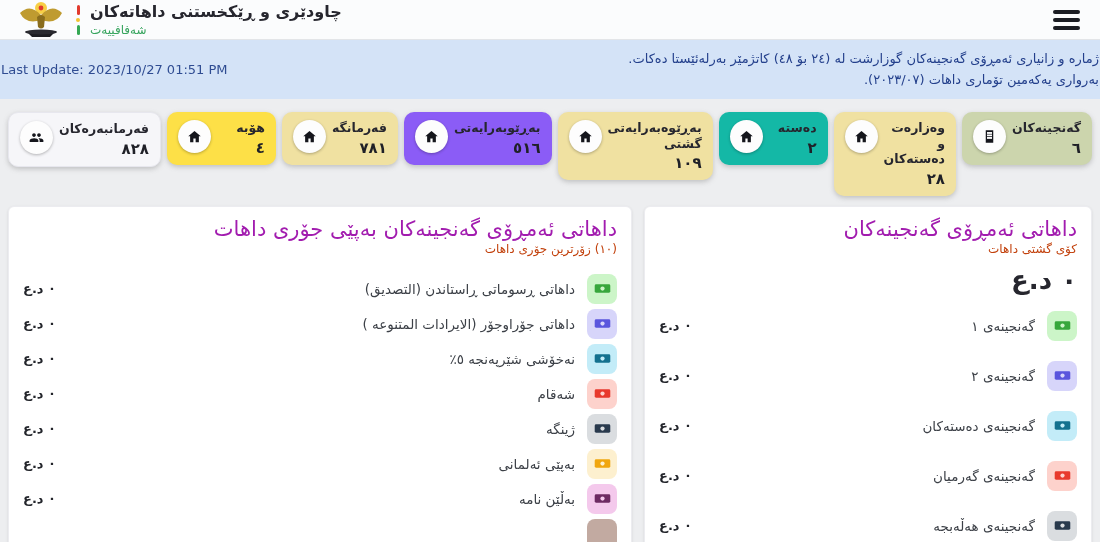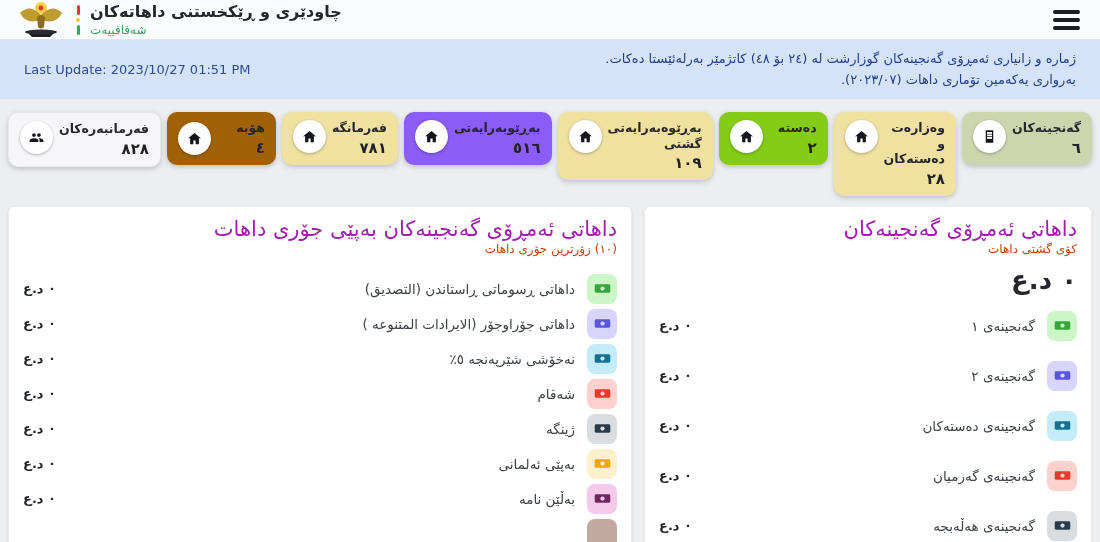--- a/index.html
+++ b/index.html
@@ -16,21 +16,21 @@
   .fm-green { width:3px; height:10px; border-radius:2px; background:#34a853; }
   .head-titles { display:flex; flex-direction:column; justify-content:center; }
   .head-title { font-size:16px; font-weight:bold; color:#26262e; line-height:1.3; }
   .head-sub   { font-size:12px; color:#36a45d; margin-top:1px; }
   .spacer { flex:1; }
   .hamburger { display:flex; flex-direction:column; gap:4px; cursor:pointer; padding:4px 2px; }
   .hamburger span { display:block; width:27px; height:4px; border-radius:2px; background:#1c1e24; }
 
   
   .infobar { background:#d4e3f7; min-height:55px; display:flex; align-items:center;
-             justify-content:space-between; padding:8px 24px; }
+             justify-content:space-between; padding:8px 1px; }
   .last-update { font-size:13px; color:#2f4c92; }
   .info-lines { direction:rtl; text-align:right; font-size:13px; color:#24408c; line-height:1.65; }
 
   
   .cards { direction:rtl; display:flex; gap:6px; margin:13px 8px 10px 8px; align-items:flex-start; }
   .card { flex:1; border-radius:10px; padding:8px 11px; display:flex; gap:6px;
           justify-content:space-between; box-shadow:0 2px 5px rgba(110,110,110,.35); cursor:pointer; }
   .card.light { border:1px solid #e7e7ee;text-align:right; }
   .card-col { display:flex; flex-direction:column; min-width:0; }
   .card-label { font-size:12.5px; font-weight:bold; color:#26262e; line-height:1.25; }
@@ -122,21 +122,21 @@
       <div class="card-label">وەزارەت و دەستەکان</div>
       <div class="card-value">٢٨</div>
     </div>
     <div class="icon-circle">
       <svg viewBox="0 0 24 24">
           <path d="M12 3l10 8.5h-3V21h-5.2v-6H10.2v6H5V11.5H2z"></path>
         </svg>
     </div>
   </div>
 
-  <div class="card" style="background: #84cc16;">
+  <div class="card" style="background: #14b8a6;">
     <div class="card-col">
       <div class="card-label">دەستە</div>
       <div class="card-value">٢</div>
     </div>
     <div class="icon-circle">
       <svg viewBox="0 0 24 24">
           <path d="M12 3l10 8.5h-3V21h-5.2v-6H10.2v6H5V11.5H2z"></path>
         </svg>
     </div>
   </div>
@@ -170,21 +170,21 @@
       <div class="card-label">فەرمانگە</div>
       <div class="card-value">٧٨١</div>
     </div>
     <div class="icon-circle">
       <svg viewBox="0 0 24 24">
           <path d="M12 3l10 8.5h-3V21h-5.2v-6H10.2v6H5V11.5H2z"></path>
         </svg>
     </div>
   </div>
 
-  <div class="card" style="background: #a16207; align-items: center;">
+  <div class="card" style="background: #fde047;">
     <div class="card-col">
       <div class="card-label">هۆبە</div>
       <div class="card-value">٤</div>
     </div>
     <div class="icon-circle">
       <svg viewBox="0 0 24 24">
           <path d="M12 3l10 8.5h-3V21h-5.2v-6H10.2v6H5V11.5H2z"></path>
         </svg>
     </div>
   </div>

